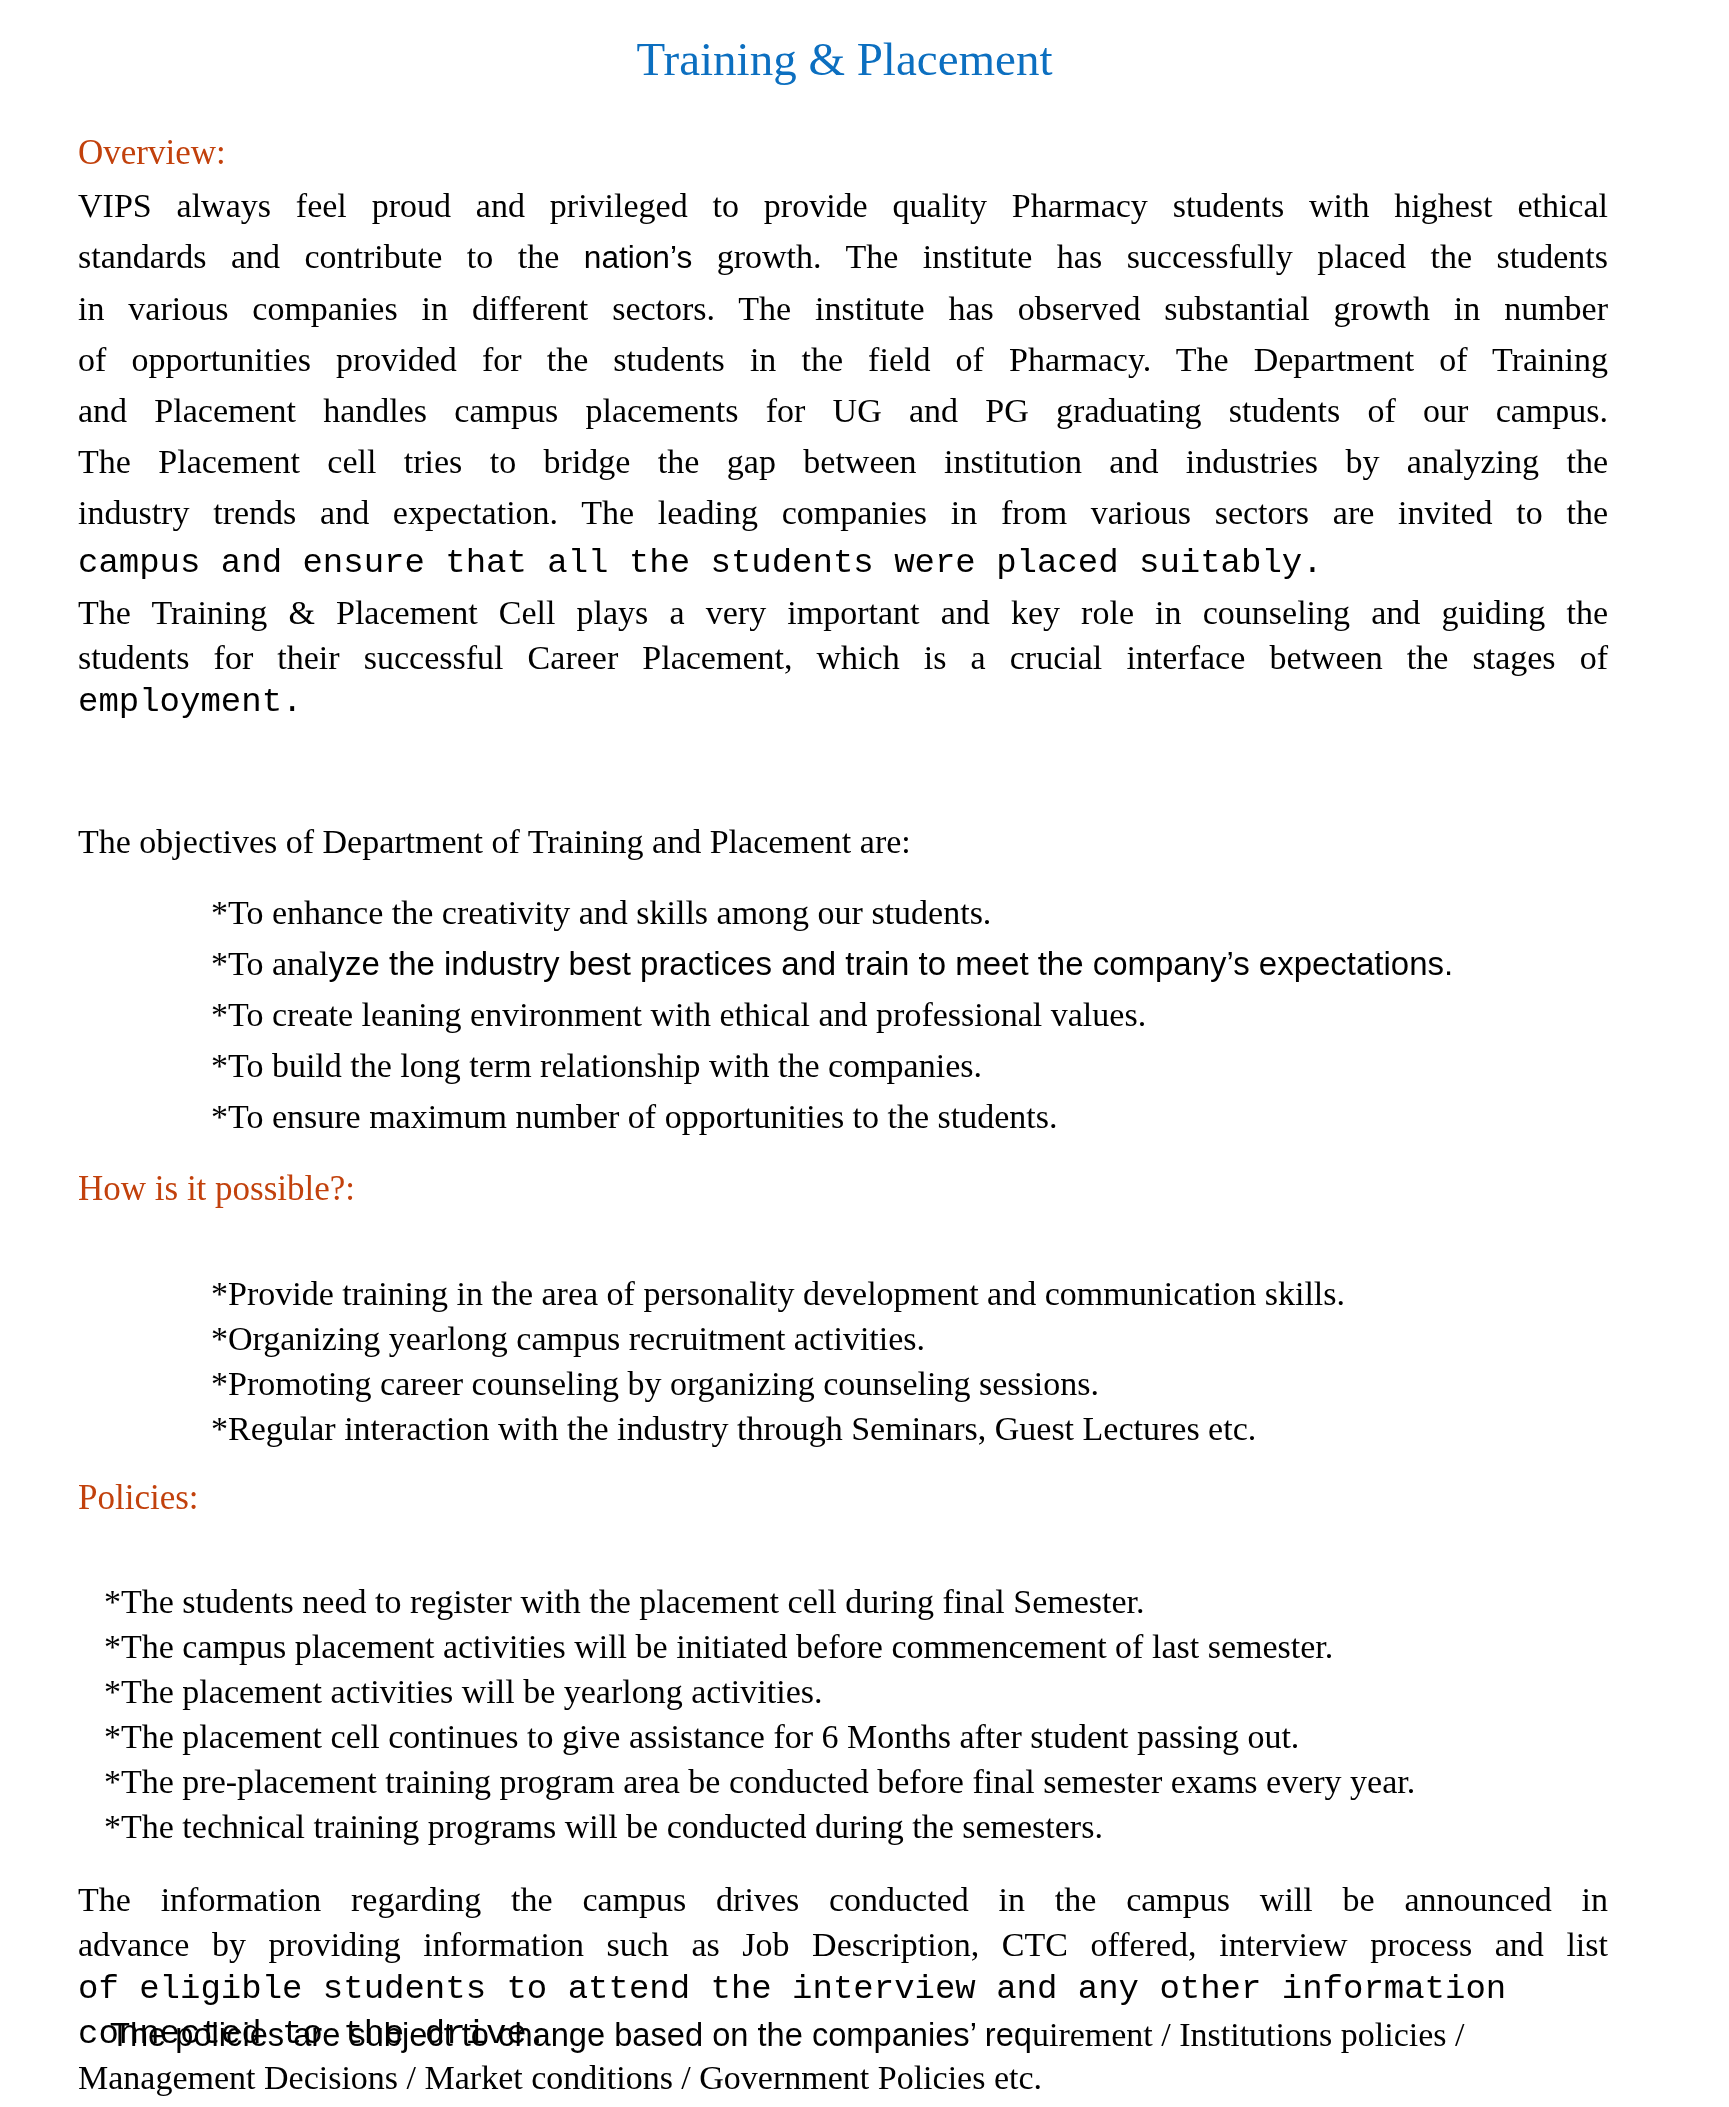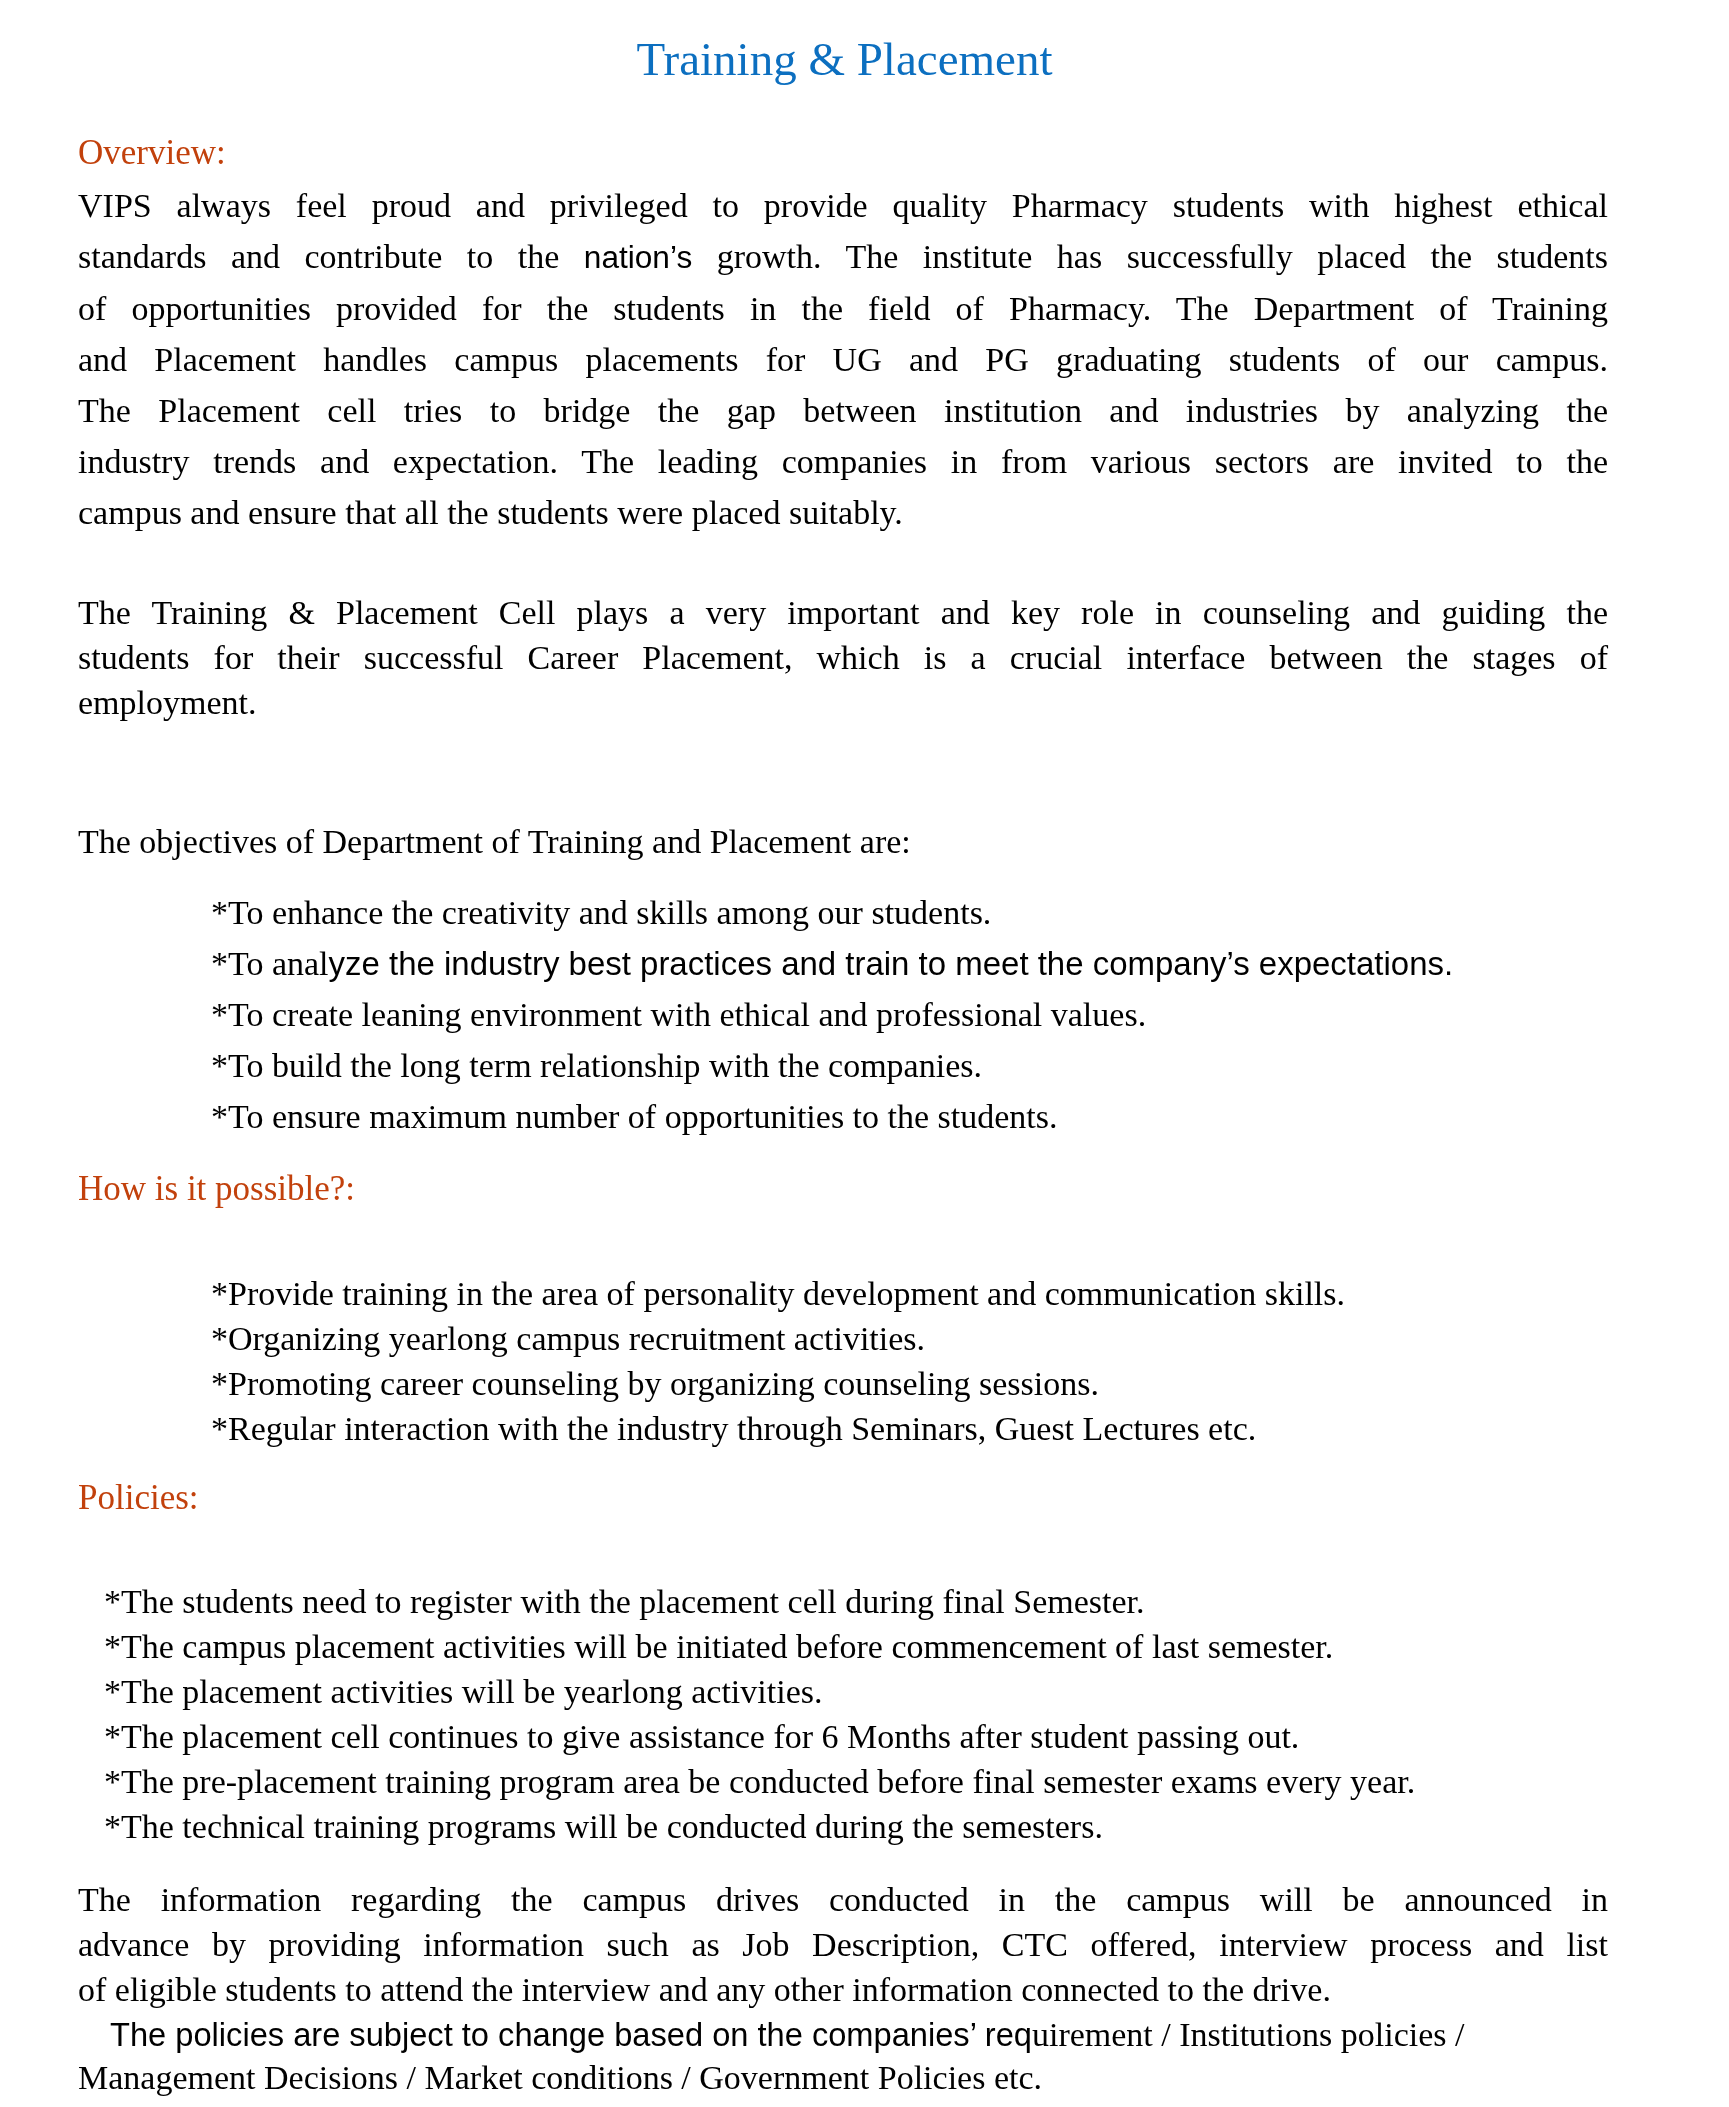--- a/index.html
+++ b/index.html
@@ -53,20 +53,21 @@
   }
   .justify-line {
     display: block;
     text-align: justify;
     text-align-last: justify;
     white-space: normal;
   }
   .last-line {
     display: block;
     text-align: left;
+    font-family: Liberation Mono, monospace;
   }
   .sans {
     font-family: "Liberation Sans", "DejaVu Sans", sans-serif;
     font-size: 0.93em;
   }
   .list {
     position: absolute;
     margin: 16px;
     padding: 0;
     list-style: none;
@@ -90,20 +91,21 @@
 <div class="page">
 
   <h1 class="title">Training &amp; Placement</h1>
 
   <h2 class="heading" style="top:132px;">Overview:</h2>
 
   <div>
     <div class="para" style="top:180px; line-height:51px;">
       <span class="justify-line">VIPS always feel proud and privileged to provide quality Pharmacy students with highest ethical</span>
       <span class="justify-line"><span>standards and contribute to the </span><span class="sans">nation’s</span> <span>growth. The institute has successfully placed the students</span></span>
+      <span class="justify-line">in various companies in different sectors. The institute has observed substantial growth in number</span>
       <span class="justify-line">of opportunities provided for the students in the field of Pharmacy. The Department of Training</span>
       <span class="justify-line">and Placement handles campus placements for UG and PG graduating students of our campus.</span>
       <span class="justify-line">The Placement cell tries to bridge the gap between institution and industries by analyzing the</span>
       <span class="justify-line">industry trends and expectation. The leading companies in from various sectors are invited to the</span>
       <span class="last-line">campus and ensure that all the students were placed suitably.</span>
     </div>
   </div>
 
   <div>
     <div class="para" style="top:590px; line-height:45px;">

